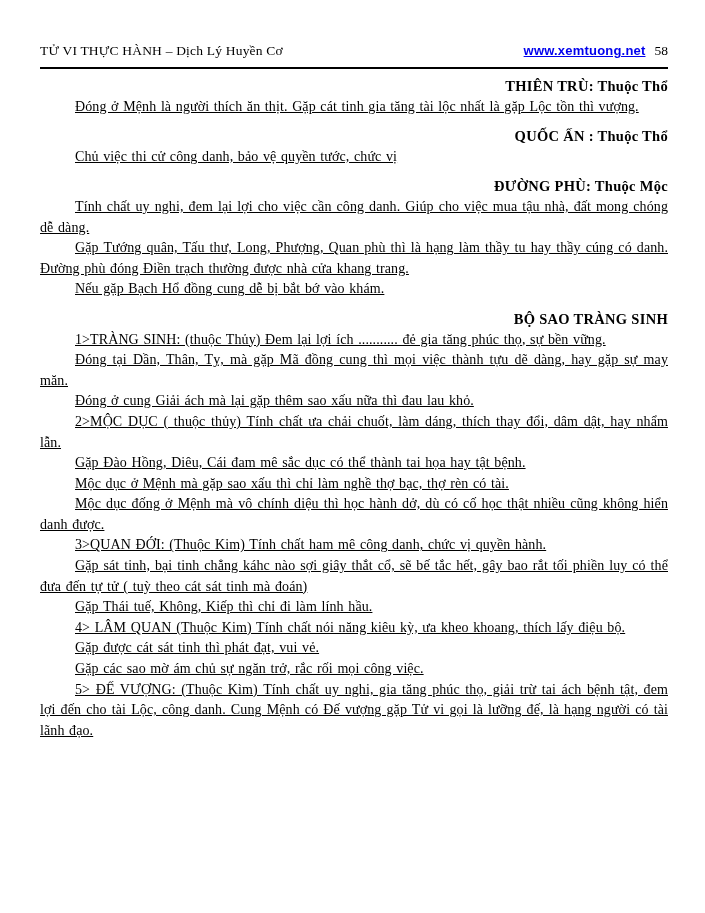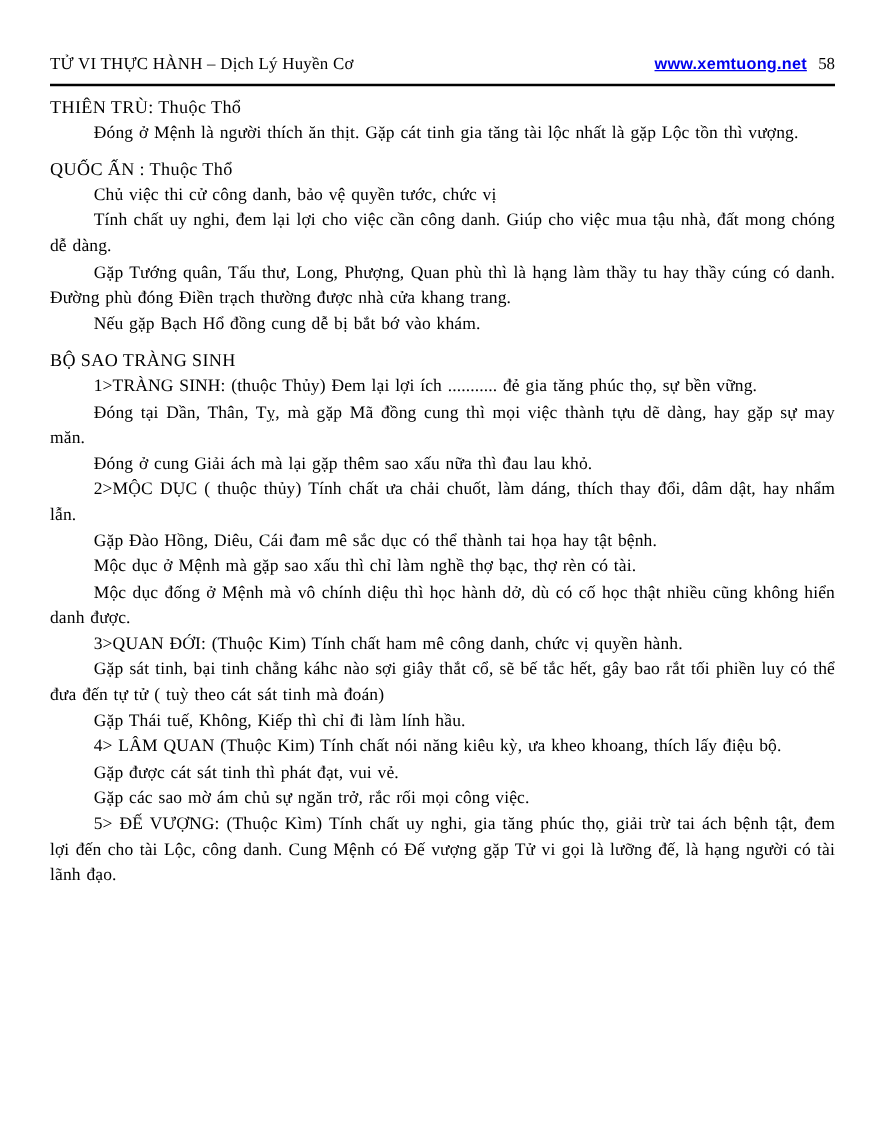--- a/index.html
+++ b/index.html
@@ -52,34 +52,35 @@
     border: none;
     border-top: 2px solid #000000;
     margin: 8px 0 0 0;
   }
   .doc-body {
     font-size: 14px;
     line-height: 20.6px;
   }
   .section-heading {
     font-size: 14.5px;
-    font-weight: normal;
-    text-align: left;
+    font-weight: bold;
+    text-align: right;
     margin: 9px 0 0 0;
     letter-spacing: 0.3px;
   }
   .section:first-child .section-heading {
     margin-top: 7px;
   }
   .doc-body p {
     margin: 0;
     text-indent: 35px;
     text-align: justify;
     letter-spacing: 0.1px;
     word-spacing: 1px;
+    text-decoration: underline;
   }
 </style>
 </head>
 <body>
 
 <div class="page">
 
   <div class="page-header">
     <span class="doc-title">TỬ VI THỰC HÀNH – Dịch Lý Huyền Cơ</span>
     <span class="header-right">
@@ -96,20 +97,21 @@
       <h2 class="section-heading">THIÊN TRÙ: Thuộc Thổ</h2>
       <p>Đóng ở Mệnh là người thích ăn thịt. Gặp cát tinh gia tăng tài lộc nhất là gặp Lộc tồn thì vượng.</p>
     </div>
 
     <div class="section">
       <h2 class="section-heading">QUỐC ẤN :  Thuộc Thổ</h2>
       <p>Chủ việc thi cử công danh, bảo vệ quyền tước, chức vị</p>
     </div>
 
     <div class="section">
+      <h2 class="section-heading">ĐƯỜNG PHÙ:  Thuộc Mộc</h2>
       <p>Tính chất uy nghi, đem lại lợi cho việc cần  công danh. Giúp cho việc mua tậu nhà, đất mong chóng dễ dàng.</p>
       <p>Gặp Tướng quân, Tấu thư, Long, Phượng, Quan phù thì là hạng làm thầy tu hay thầy cúng có danh. Đường phù đóng Điền trạch thường được nhà cửa khang trang.</p>
       <p>Nếu gặp Bạch Hổ đồng cung dễ bị bắt bớ vào khám.</p>
     </div>
 
     <div class="section">
       <h2 class="section-heading">BỘ SAO TRÀNG SINH</h2>
       <p>1&gt;TRÀNG SINH: (thuộc Thủy) Đem lại lợi ích ........... đẻ gia tăng phúc thọ, sự bền vững.</p>
       <p>Đóng tại Dần, Thân, Tỵ, mà gặp Mã đồng cung thì mọi việc thành tựu dẽ dàng, hay gặp sự may măn.</p>
       <p>Đóng ở cung Giải ách mà lại gặp thêm sao xấu nữa thì đau lau khỏ.</p>

